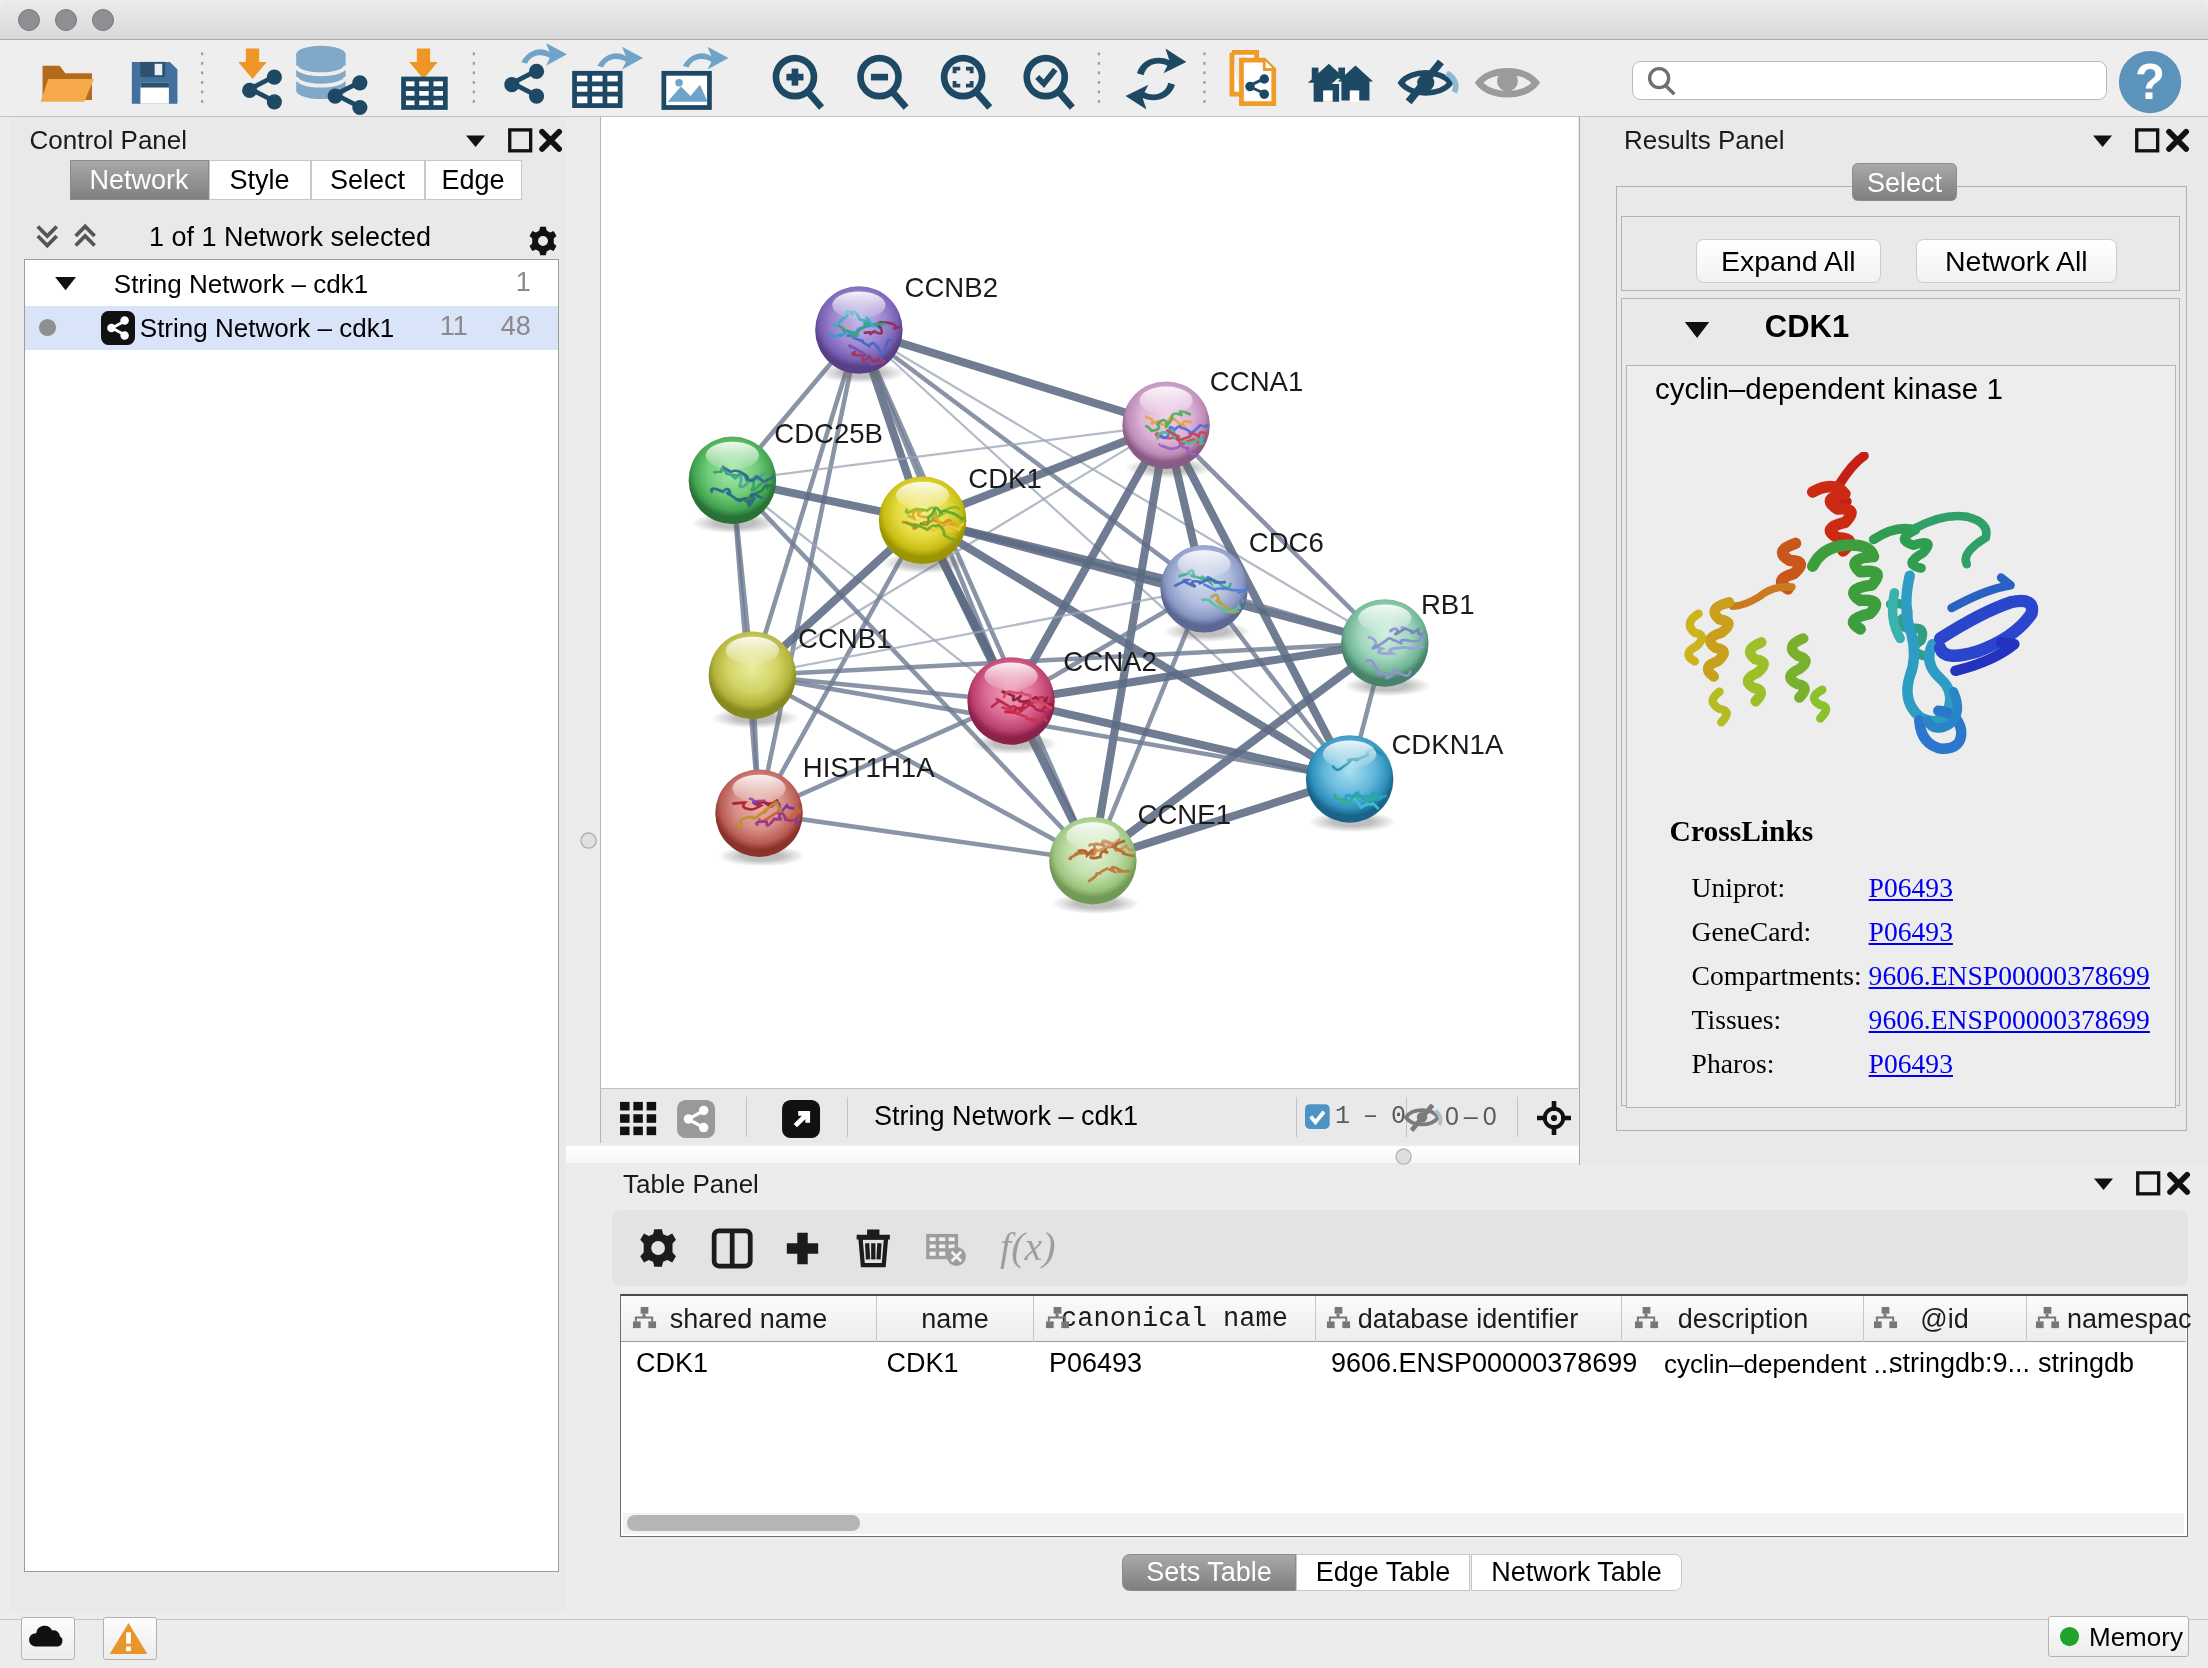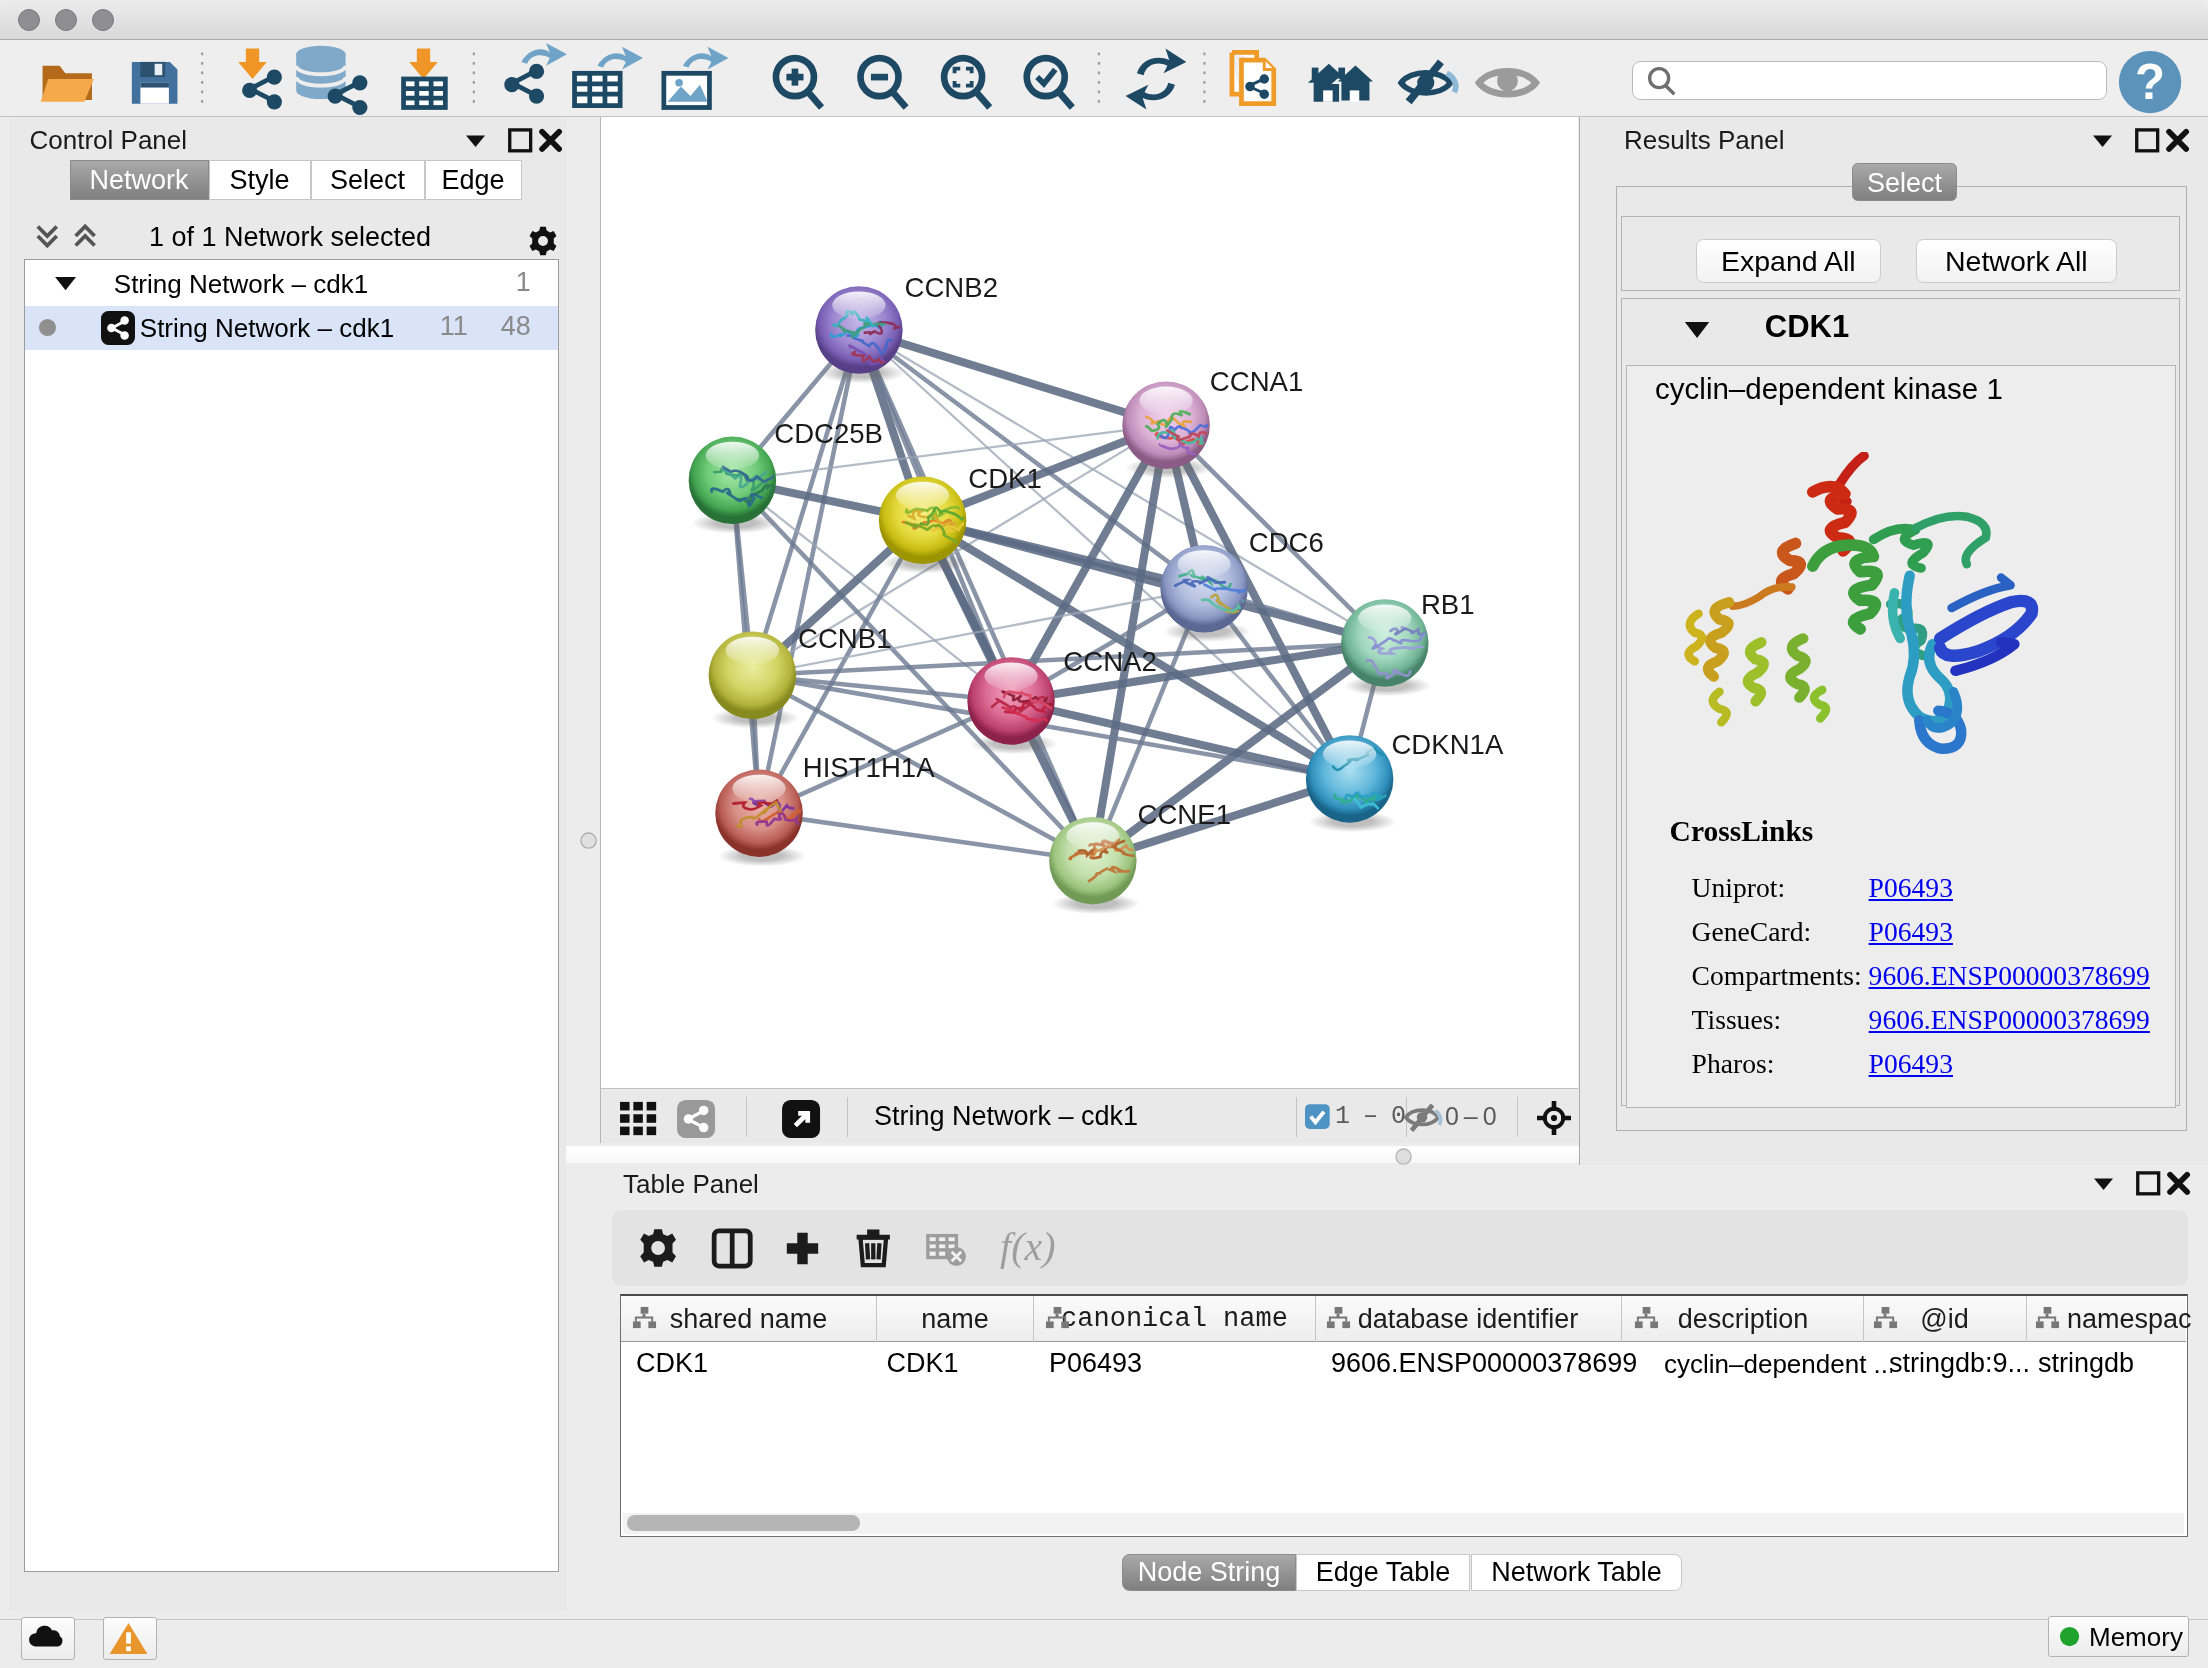--- a/index.html
+++ b/index.html
@@ -792,21 +792,21 @@
       <div class="abs" style="left:428px;top:3.8px;">P06493</div>
       <div class="abs" style="left:710px;top:3.8px;">9606.ENSP00000378699</div>
       <div class="abs" style="left:1043px;top:4.8px;width:228px;overflow:hidden;white-space:nowrap;font-size:26px;">cyclin–dependent ...</div>
       <div class="abs" style="left:1268px;top:3.8px;">stringdb:9...</div>
       <div class="abs" style="left:1417px;top:3.8px;">stringdb</div>
     </div>
     <div class="abs" style="left:1.9px;top:217px;width:1561px;height:21px;background:#f2f2f2;">
       <div class="abs" style="left:3.8px;top:1.9px;width:233px;height:16px;background:#b5b5b5;border-radius:8.6px;"></div>
     </div>
   </div>
-  <div class="tab tabsel abs" style="left:556px; top:389px; width:174px; height:37px; line-height:35px; border-radius:7.6px 0 0 7.6px;">Node String</div>
+  <div class="tab tabsel abs" style="left:556px; top:389px; width:174px; height:37px; line-height:35px; border-radius:7.6px 0 0 7.6px;">Sets Table</div>
   <div class="tab abs" style="left:730px; top:389px; width:174px; height:37px; line-height:35px;">Edge Table</div>
   <div class="tab abs" style="left:905px; top:389px; width:211px; height:37px; line-height:35px; border-radius:0 7.6px 7.6px 0;">Network Table</div>
 </div>
 
 <div class="sbtn abs" style="left:21px; top:1617px; width:54px; height:43px;">
   <svg width="50" height="39" viewBox="0 0 53 41">
       <path d="M14 30 a7 7 0 0 1 1 -14 a9 9 0 0 1 17 -3 a6.5 6.5 0 0 1 8 6 a6 6 0 0 1 -2 11 Z" fill="#111"></path>
     </svg>
 </div>
 <div class="sbtn abs" style="left:103px; top:1617px; width:54px; height:43px;">

